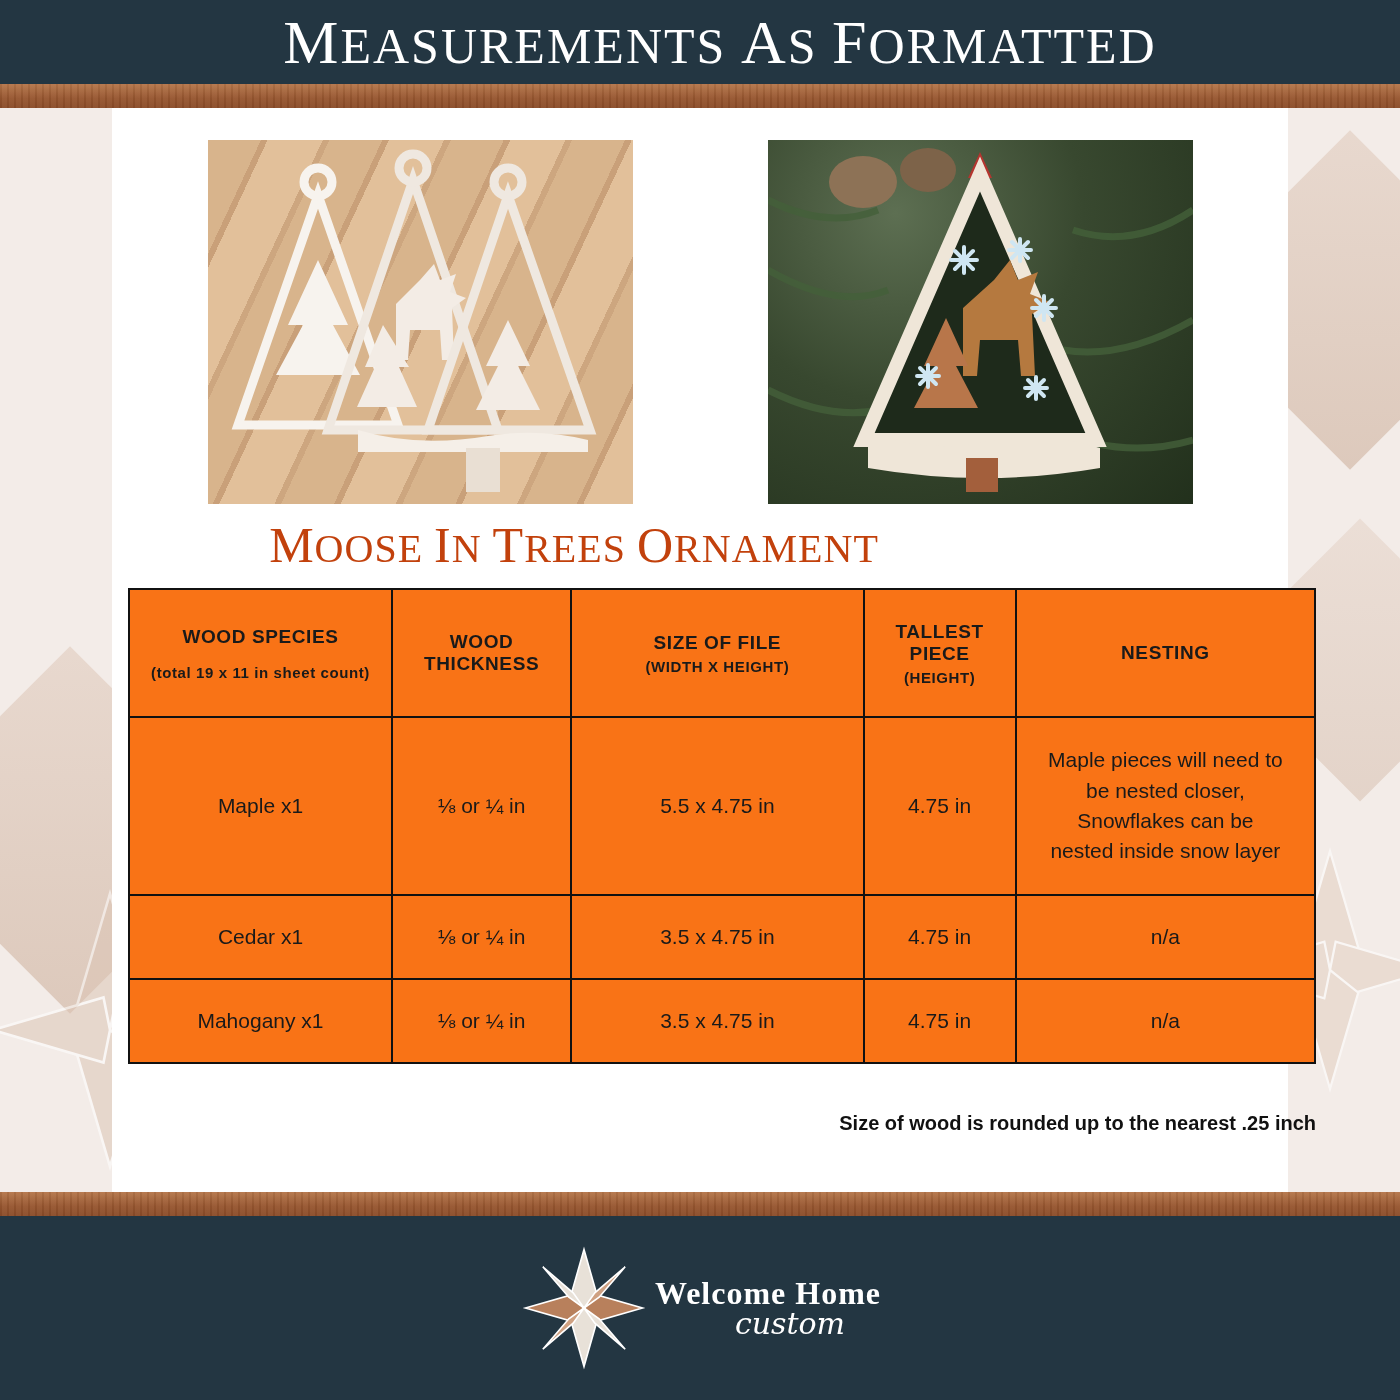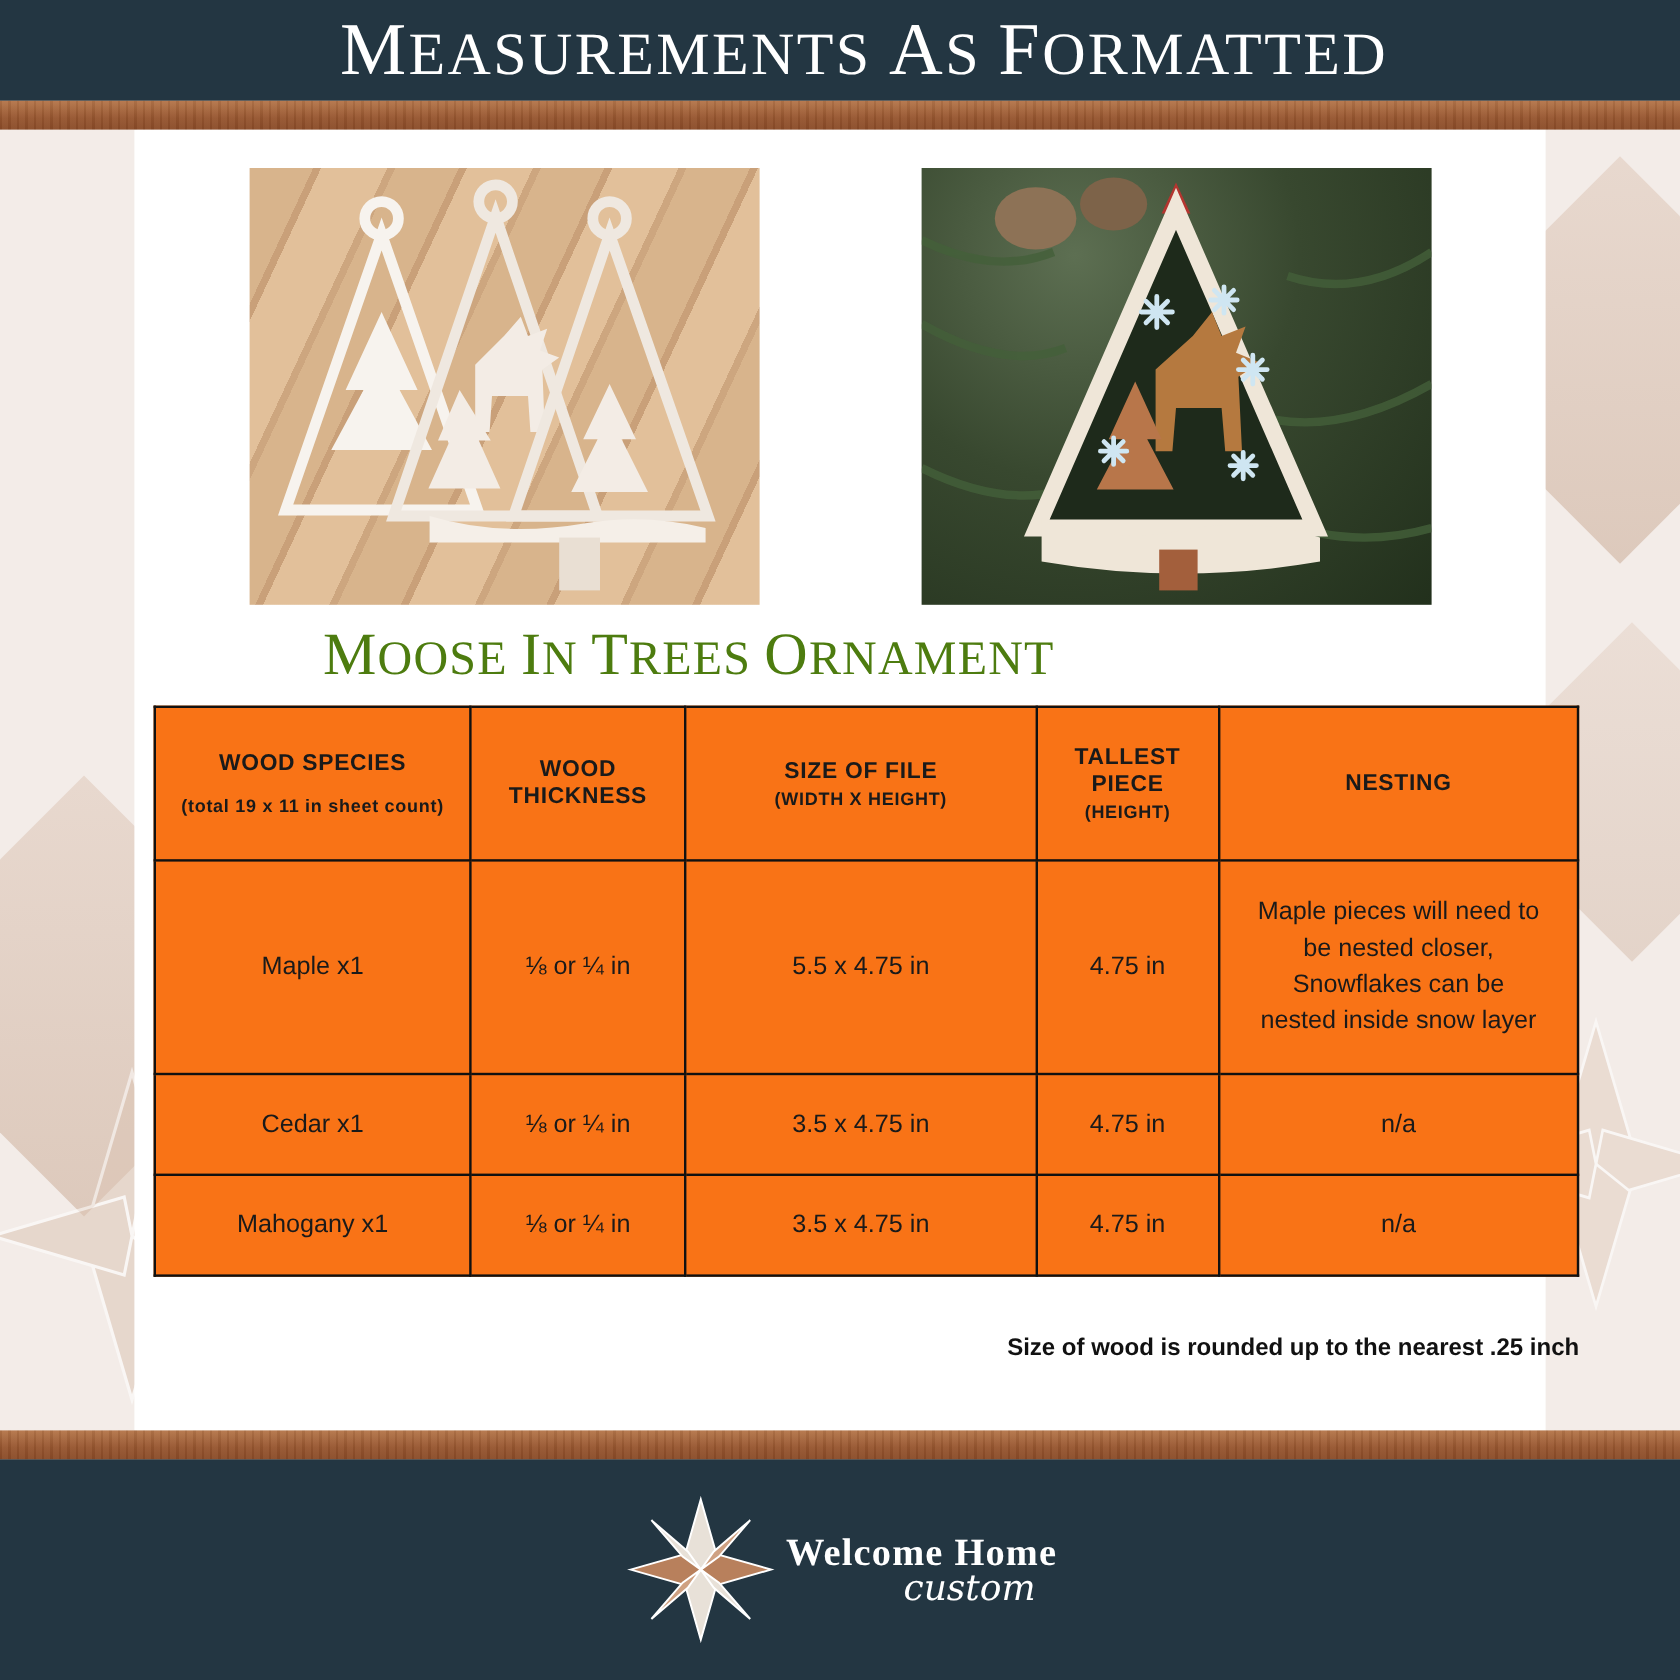--- a/index.html
+++ b/index.html
@@ -70,21 +70,20 @@
     position: absolute; left: 0; top: 1216px;
     width: 1400px; height: 184px;
     background: #233642;
     z-index: 5;
     display: flex; align-items: center; justify-content: center;
   }
   .logo-wrap { display: flex; align-items: center; gap: 6px; }
   .logo-text-block {
     position: relative;
     color: #ffffff;
-    text-align: center;
   }
   .logo-main {
     font-family: "Liberation Serif", serif;
     font-size: 32px;
     letter-spacing: 1px;
     font-weight: bold;
   }
   .logo-script {
     font-family: "DejaVu Serif", serif;
     font-style: italic;
@@ -120,21 +119,21 @@
   
   .photo svg { position: absolute; inset: 0; }
 
   
   .product-title {
     position: absolute; top: 516px; left: 0; width: 1148px;
     text-align: center;
     font-family: "Liberation Serif", serif;
     font-size: 40px;
     letter-spacing: 1px;
-    color: #4d7c0f;
+    color: #c2410c;
     z-index: 4;
     text-transform: uppercase;
   }
   .product-title .cap { font-size: 50px; }
 
   
   .table-wrap {
     position: absolute; top: 588px; left: 128px;
     width: 1188px;
     z-index: 4;

